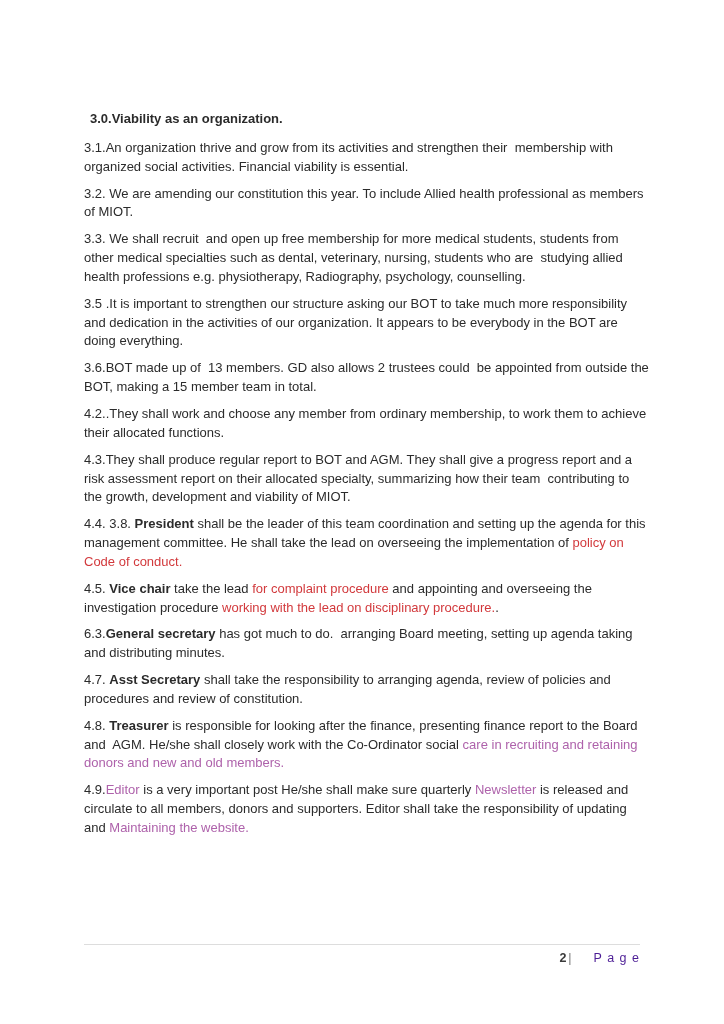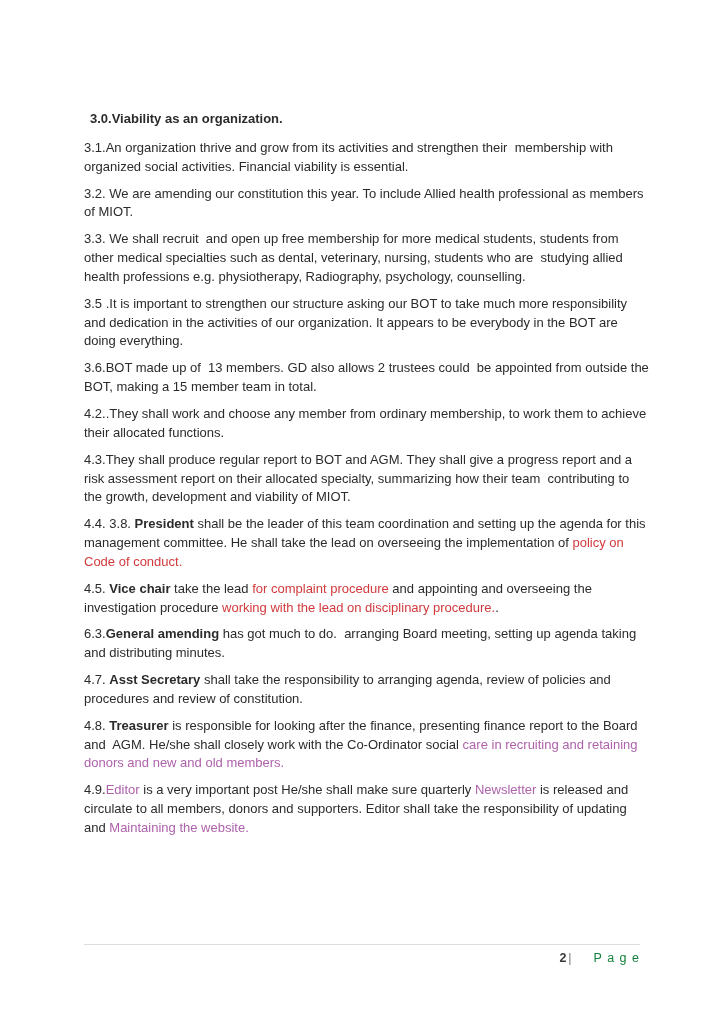--- a/index.html
+++ b/index.html
@@ -55,21 +55,21 @@
   .footer-page-number {
     color: #3a3a3a;
     font-weight: 700;
   }
   .footer-separator {
     color: #7a7a7a;
     margin: 0 3px 0 2px;
     font-weight: 400;
   }
   .footer-label {
-    color: #15803d;
+    color: #4c1d95;
     letter-spacing: 1px;
     font-weight: 400;
     padding-left: 19px;
   }
 </style>
 </head>
 <body>
 
 <div class="page">
 
@@ -78,21 +78,21 @@
   <p class="para heading indented"><span class="seg seg-bold">3.0.Viability as an organization.</span></p>
       <p class="para body"><span class="seg seg-normal">3.1.An organization thrive and grow from its activities and strengthen their  membership with organized social activities. Financial viability is essential.</span></p>
       <p class="para body"><span class="seg seg-normal">3.2. We are amending our constitution this year. To include Allied health professional as members of MIOT.</span></p>
       <p class="para body"><span class="seg seg-normal">3.3. We shall recruit  and open up free membership for more medical students, students from other medical specialties such as dental, veterinary, nursing, students who are  studying allied health professions e.g. physiotherapy, Radiography, psychology, counselling.</span></p>
       <p class="para body"><span class="seg seg-normal">3.5 .It is important to strengthen our structure asking our BOT to take much more responsibility and dedication in the activities of our organization. It appears to be everybody in the BOT are doing everything.</span></p>
       <p class="para body"><span class="seg seg-normal">3.6.BOT made up of  13 members. GD also allows 2 trustees could  be appointed from outside the  BOT, making a 15 member team in total.</span></p>
       <p class="para body"><span class="seg seg-normal">4.2..They shall work and choose any member from ordinary membership, to work them to achieve their allocated functions.</span></p>
       <p class="para body"><span class="seg seg-normal">4.3.They shall produce regular report to BOT and AGM. They shall give a progress report and a risk assessment report on their allocated specialty, summarizing how their team  contributing to the growth, development and viability of MIOT.</span></p>
       <p class="para body"><span class="seg seg-normal">4.4. 3.8. </span><span class="seg seg-bold">President</span><span class="seg seg-normal"> shall be the leader of this team coordination and setting up the agenda for this management committee. He shall take the lead on overseeing the implementation of </span><span class="seg seg-red">policy on Code of conduct.</span></p>
       <p class="para body"><span class="seg seg-normal">4.5. </span><span class="seg seg-bold">Vice chair</span><span class="seg seg-normal"> take the lead </span><span class="seg seg-red">for complaint procedure</span><span class="seg seg-normal"> and appointing and overseeing the investigation procedure </span><span class="seg seg-red">working with the lead on disciplinary procedure.</span><span class="seg seg-normal">.</span></p>
-      <p class="para body"><span class="seg seg-normal">6.3.</span><span class="seg seg-bold">General amending</span><span class="seg seg-normal"> has got much to do.  arranging Board meeting, setting up agenda taking and distributing minutes.</span></p>
+      <p class="para body"><span class="seg seg-normal">6.3.</span><span class="seg seg-bold">General secretary</span><span class="seg seg-normal"> has got much to do.  arranging Board meeting, setting up agenda taking and distributing minutes.</span></p>
       <p class="para body"><span class="seg seg-normal">4.7. </span><span class="seg seg-bold">Asst Secretary</span><span class="seg seg-normal"> shall take the responsibility to arranging agenda, review of policies and procedures and review of constitution.</span></p>
       <p class="para body"><span class="seg seg-normal">4.8. </span><span class="seg seg-bold">Treasurer</span><span class="seg seg-normal"> is responsible for looking after the finance, presenting finance report to the Board and  AGM. He/she shall closely work with the Co-Ordinator social </span><span class="seg seg-purple">care in recruiting and retaining donors and new and old members.</span></p>
       <p class="para body"><span class="seg seg-normal">4.9.</span><span class="seg seg-purple">Editor</span><span class="seg seg-normal"> is a very important post He/she shall make sure quarterly </span><span class="seg seg-purple">Newsletter</span><span class="seg seg-normal"> is released and circulate to all members, donors and supporters. Editor shall take the responsibility of updating and </span><span class="seg seg-purple">Maintaining the website.</span></p>
     </div>
 
   <div class="page-footer">
     <span class="footer-page-number">2</span><span class="footer-separator">|</span><span class="footer-label">P a g e</span>
   </div>
 
 </div>

